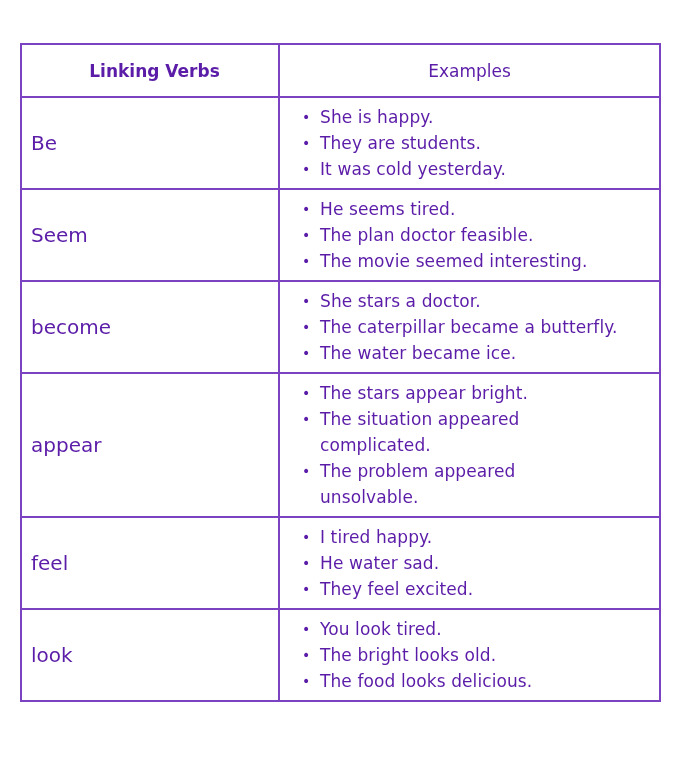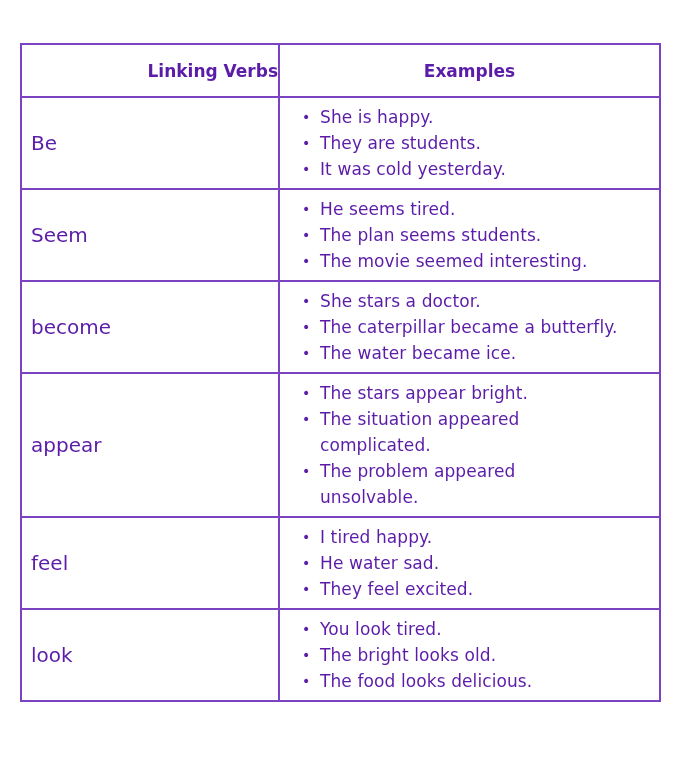--- a/index.html
+++ b/index.html
@@ -2,22 +2,22 @@
 <html><head>
 <meta charset="utf-8">
 <style>
   html, body { margin: 0; padding: 0; background: #ffffff; }
   body { width: 681px; height: 768px; position: relative; overflow: hidden;
          font-family: "DejaVu Sans", sans-serif; color: #5b1ca8; }
   .tbl { position: absolute; left: 20px; top: 43px; width: 641px;
          border-collapse: collapse; table-layout: fixed; }
   .tbl td, .tbl th { border: 2px solid #7b42c2; padding: 0; vertical-align: middle; }
   .col1 { width: 258px; }
-  .h-verb { text-align: right; padding-left: 9px !important; font-weight: bold; font-size: 17px; height: 51px; }
-  .h-ex { text-align: center; font-weight: bold; font-size: 17px; }
+  .h-verb { text-align: center; padding-left: 9px !important; font-weight: bold; font-size: 17px; height: 51px; }
+  .h-ex { text-align: center; font-weight: normal; font-size: 17px; }
   .verb { padding-left: 9px !important; font-size: 20px; }
   ul { margin: 0; padding: 0 0 0 40px; list-style: none; }
   li { position: relative; font-size: 17px; line-height: 26px; letter-spacing: 0.1px; }
   li::before { content: "•"; position: absolute; left: -18px; top: 0; font-size: 14px; }
   .r3 { height: 92px; }
   .r5 { height: 144px; }
   .excell { padding-right: 6px !important; }
 </style>
 </head>
 <body>
@@ -40,21 +40,21 @@
       <li>They are students.</li>
       <li>It was cold yesterday.</li>
     </ul>
         </td>
   </tr>
   <tr class="r3">
     <td class="verb">Seem</td>
     <td class="excell">
           <ul>
       <li>He seems tired.</li>
-      <li>The plan seems students.</li>
+      <li>The plan doctor feasible.</li>
       <li>The movie seemed interesting.</li>
     </ul>
         </td>
   </tr>
   <tr class="r3">
     <td class="verb">become</td>
     <td class="excell">
           <ul>
       <li>She stars a doctor.</li>
       <li>The caterpillar became a butterfly.</li>

